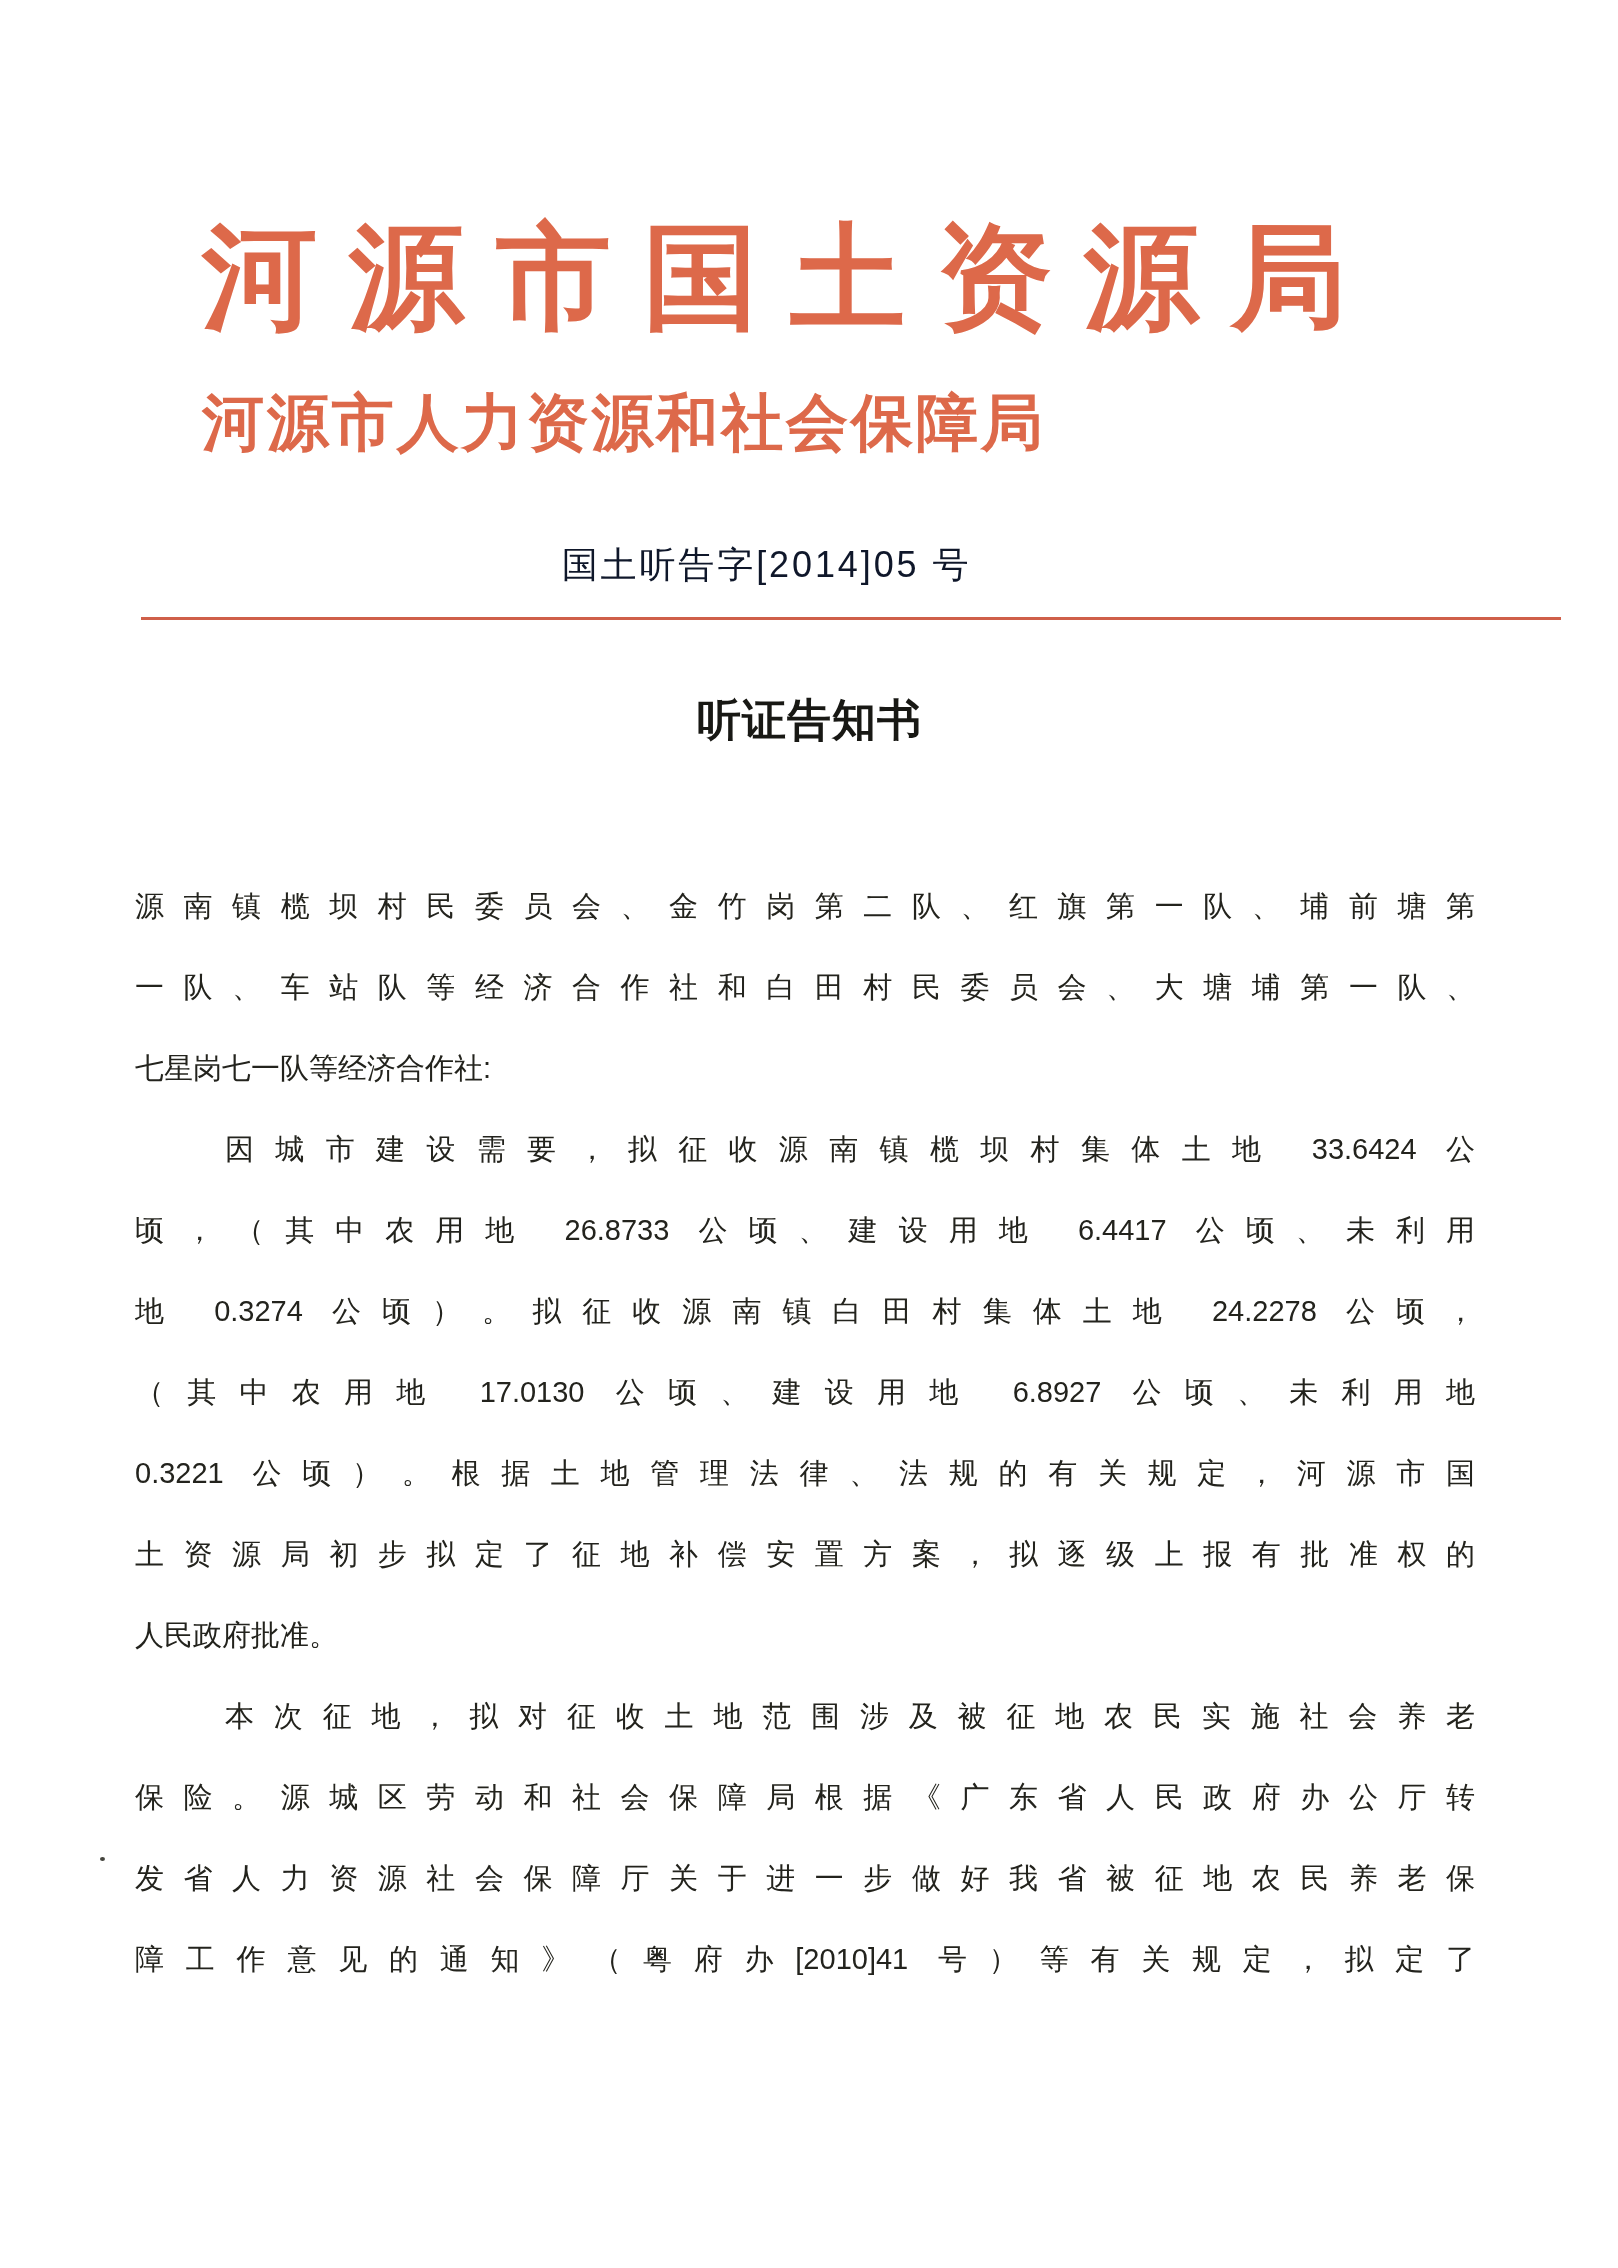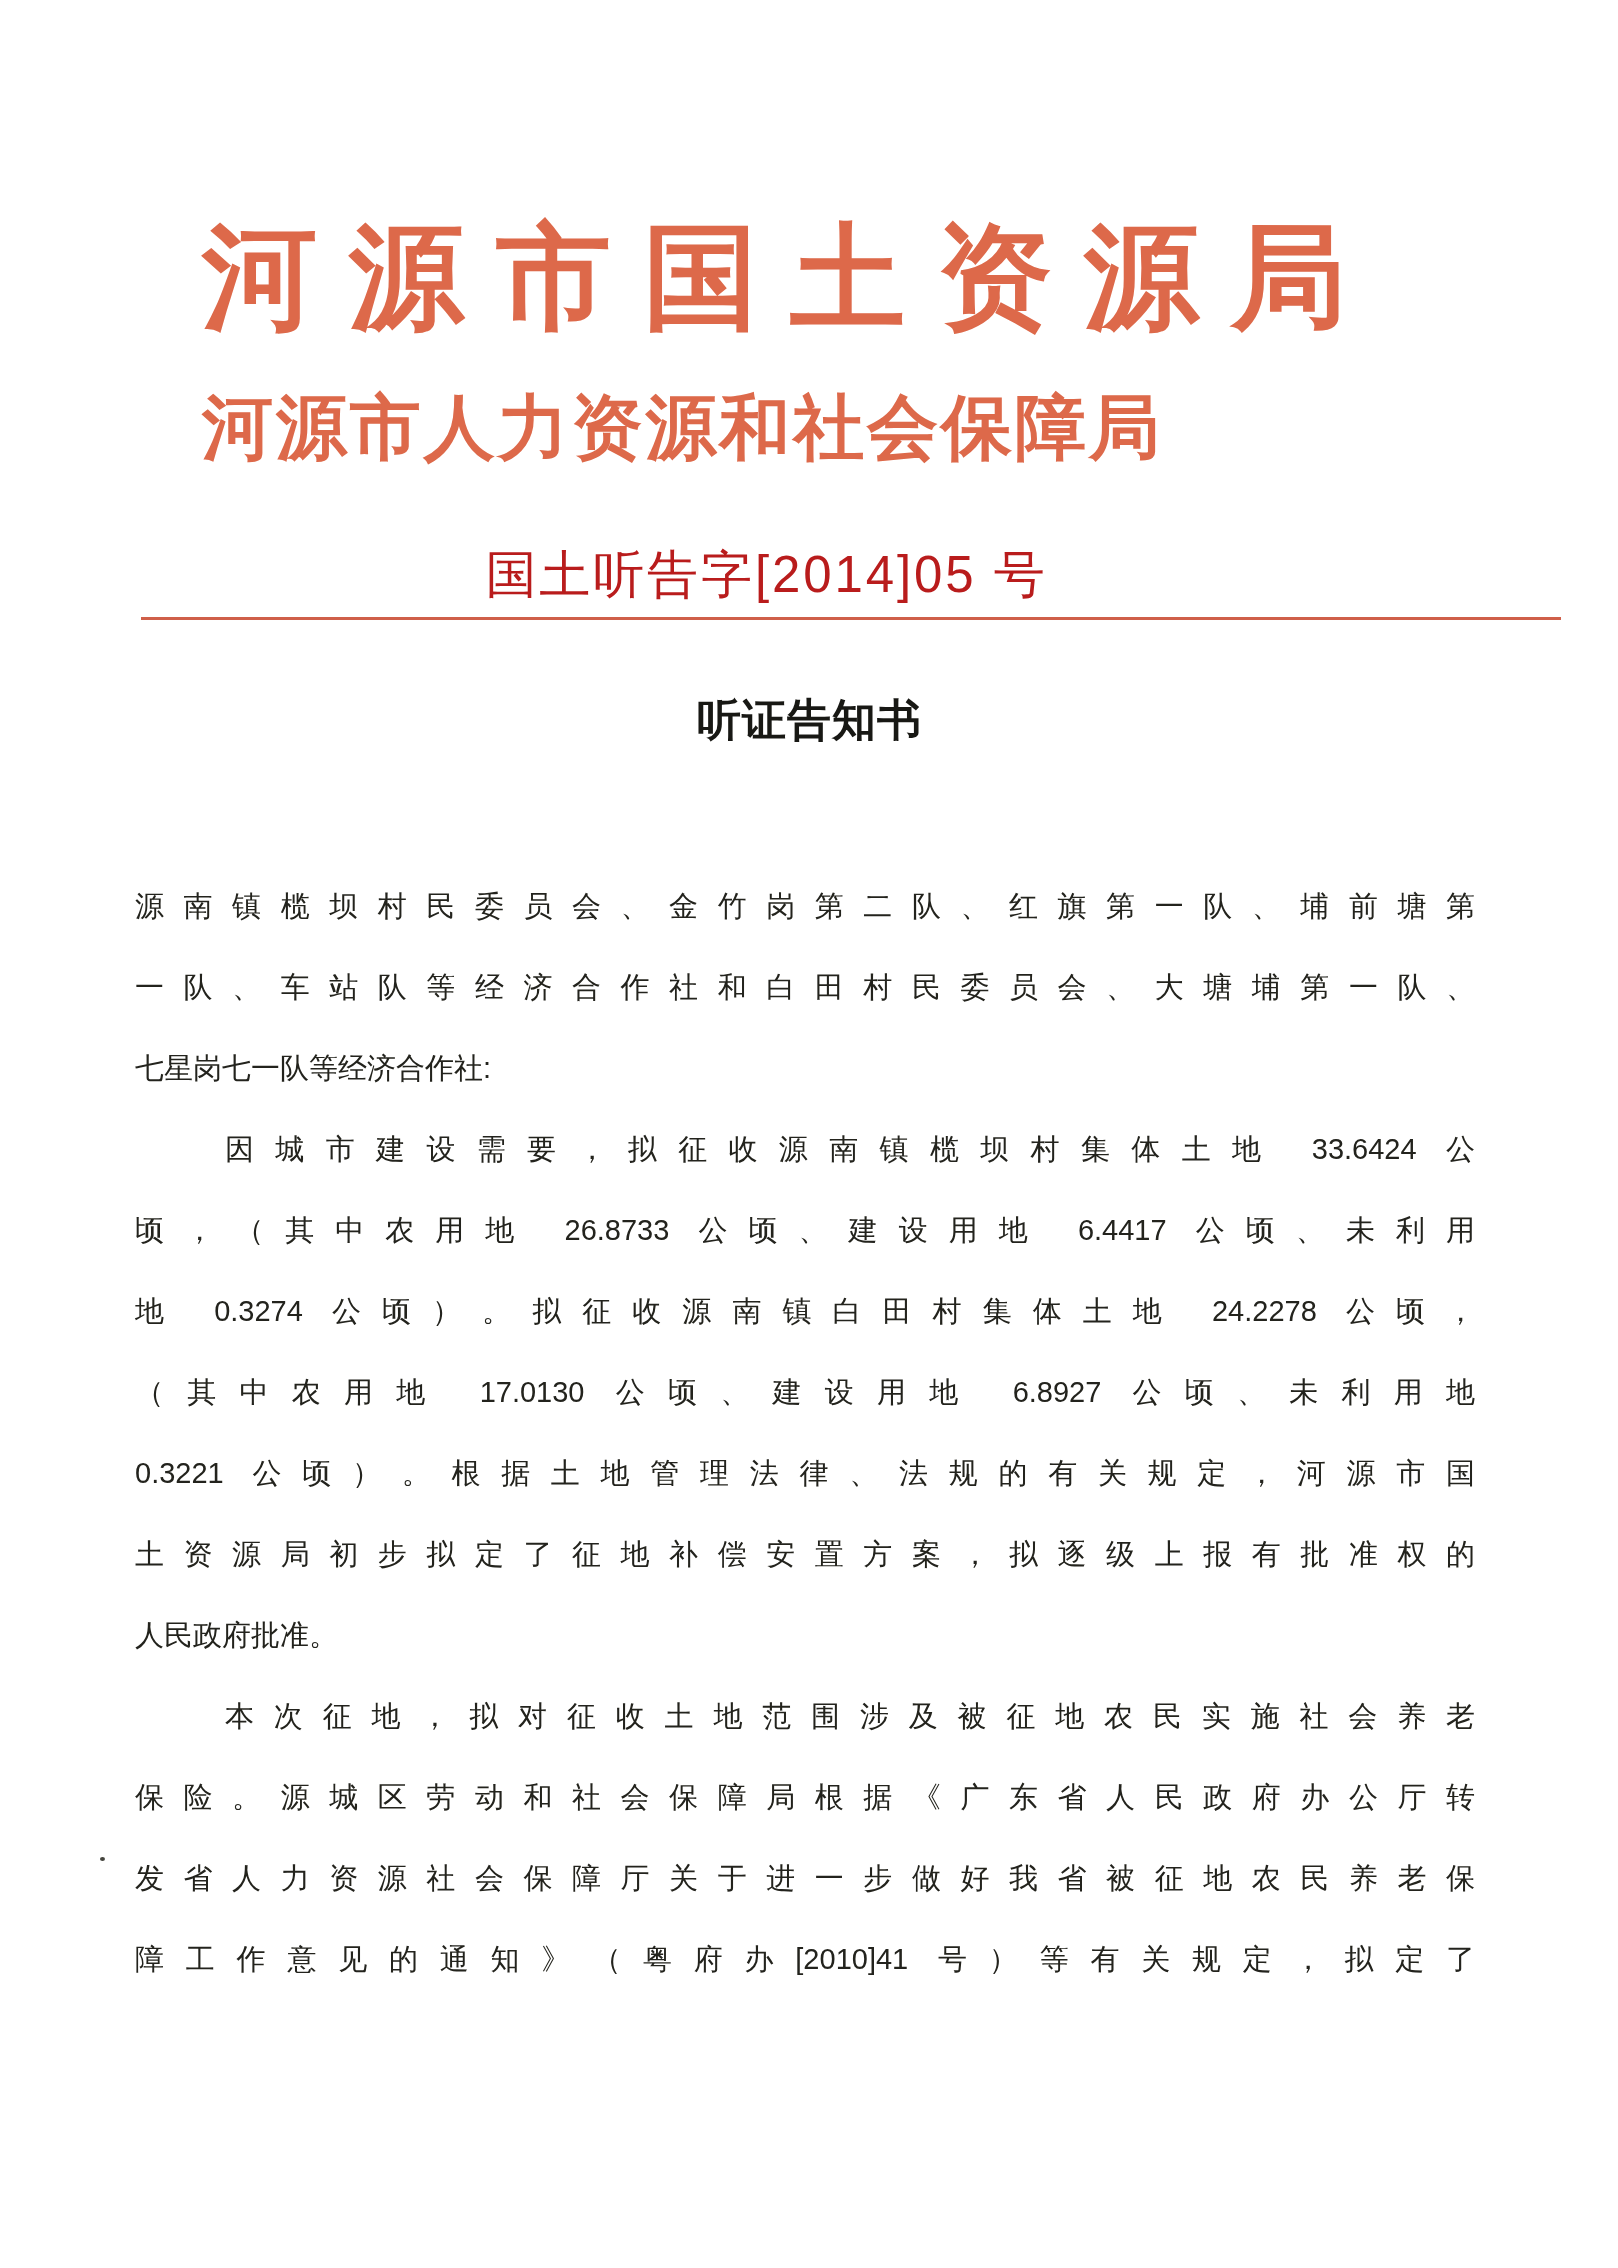--- a/index.html
+++ b/index.html
@@ -20,37 +20,37 @@
     line-height: 1;
     font-weight: 700;
     letter-spacing: 32px;
     color: var(--accent, #dd694a);
     white-space: nowrap;
   }
   .org2 {
     position: absolute;
     left: 202px;
     top: 392px;
-    font-size: 71px;
+    font-size: 62px;
     line-height: 1;
     font-weight: 700;
     letter-spacing: 2.9px;
     color: var(--accent, #dd694a);
     white-space: nowrap;
   }
   .docnum {
     position: absolute;
     top: 542px;
     left: 0;
     width: 1533px;
     text-align: center;
-    font-size: 51px;
+    font-size: 36px;
     line-height: 1.3;
     letter-spacing: 2.9px;
-    color: #b91c1c;
+    color: #0f172a;
   }
   .rule {
     position: absolute;
     top: 617px;
     left: 141px;
     width: 1420px;
     height: 2.9px;
     background: var(--rule, #cf5f49);
   }
   .doc-title {

